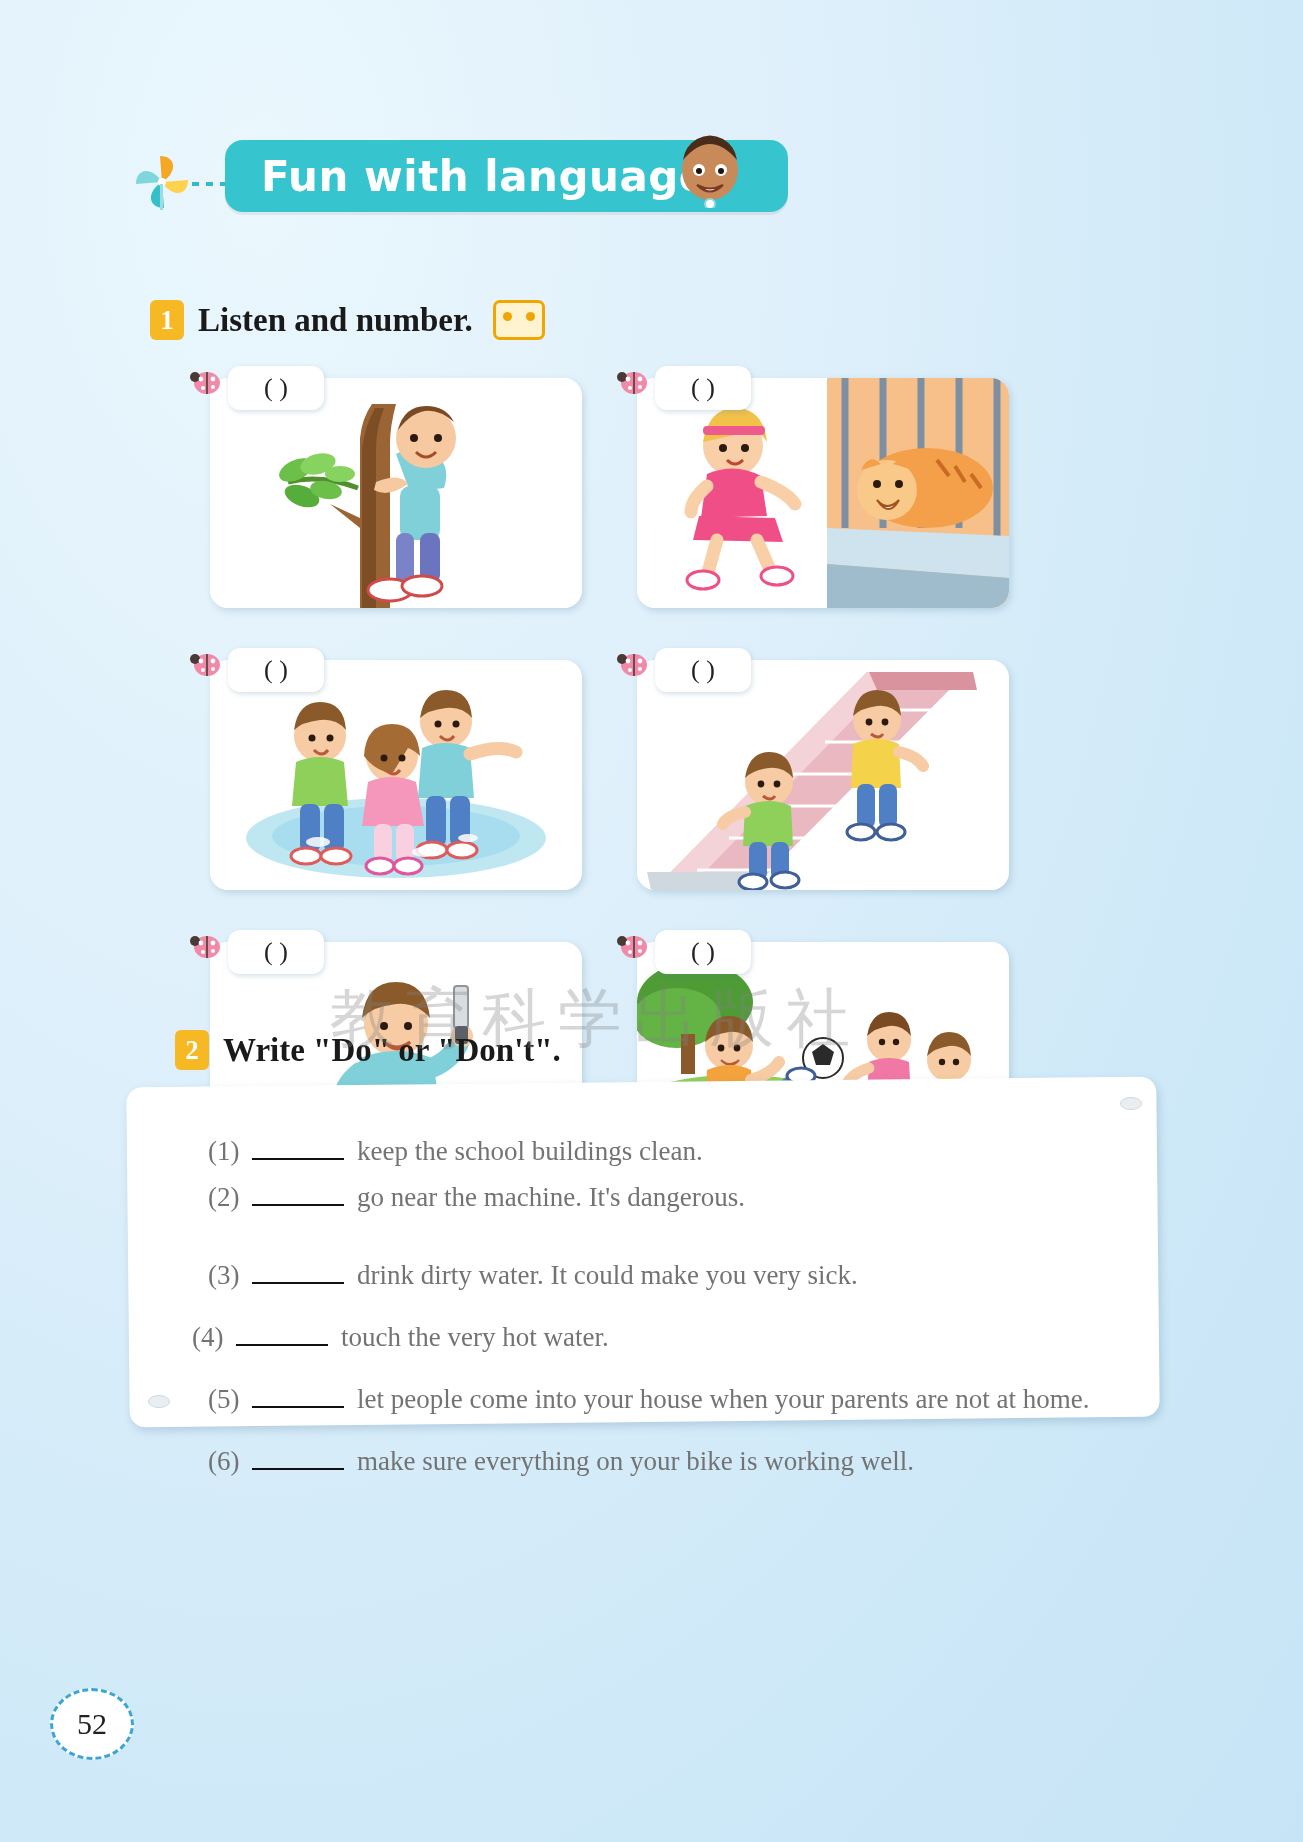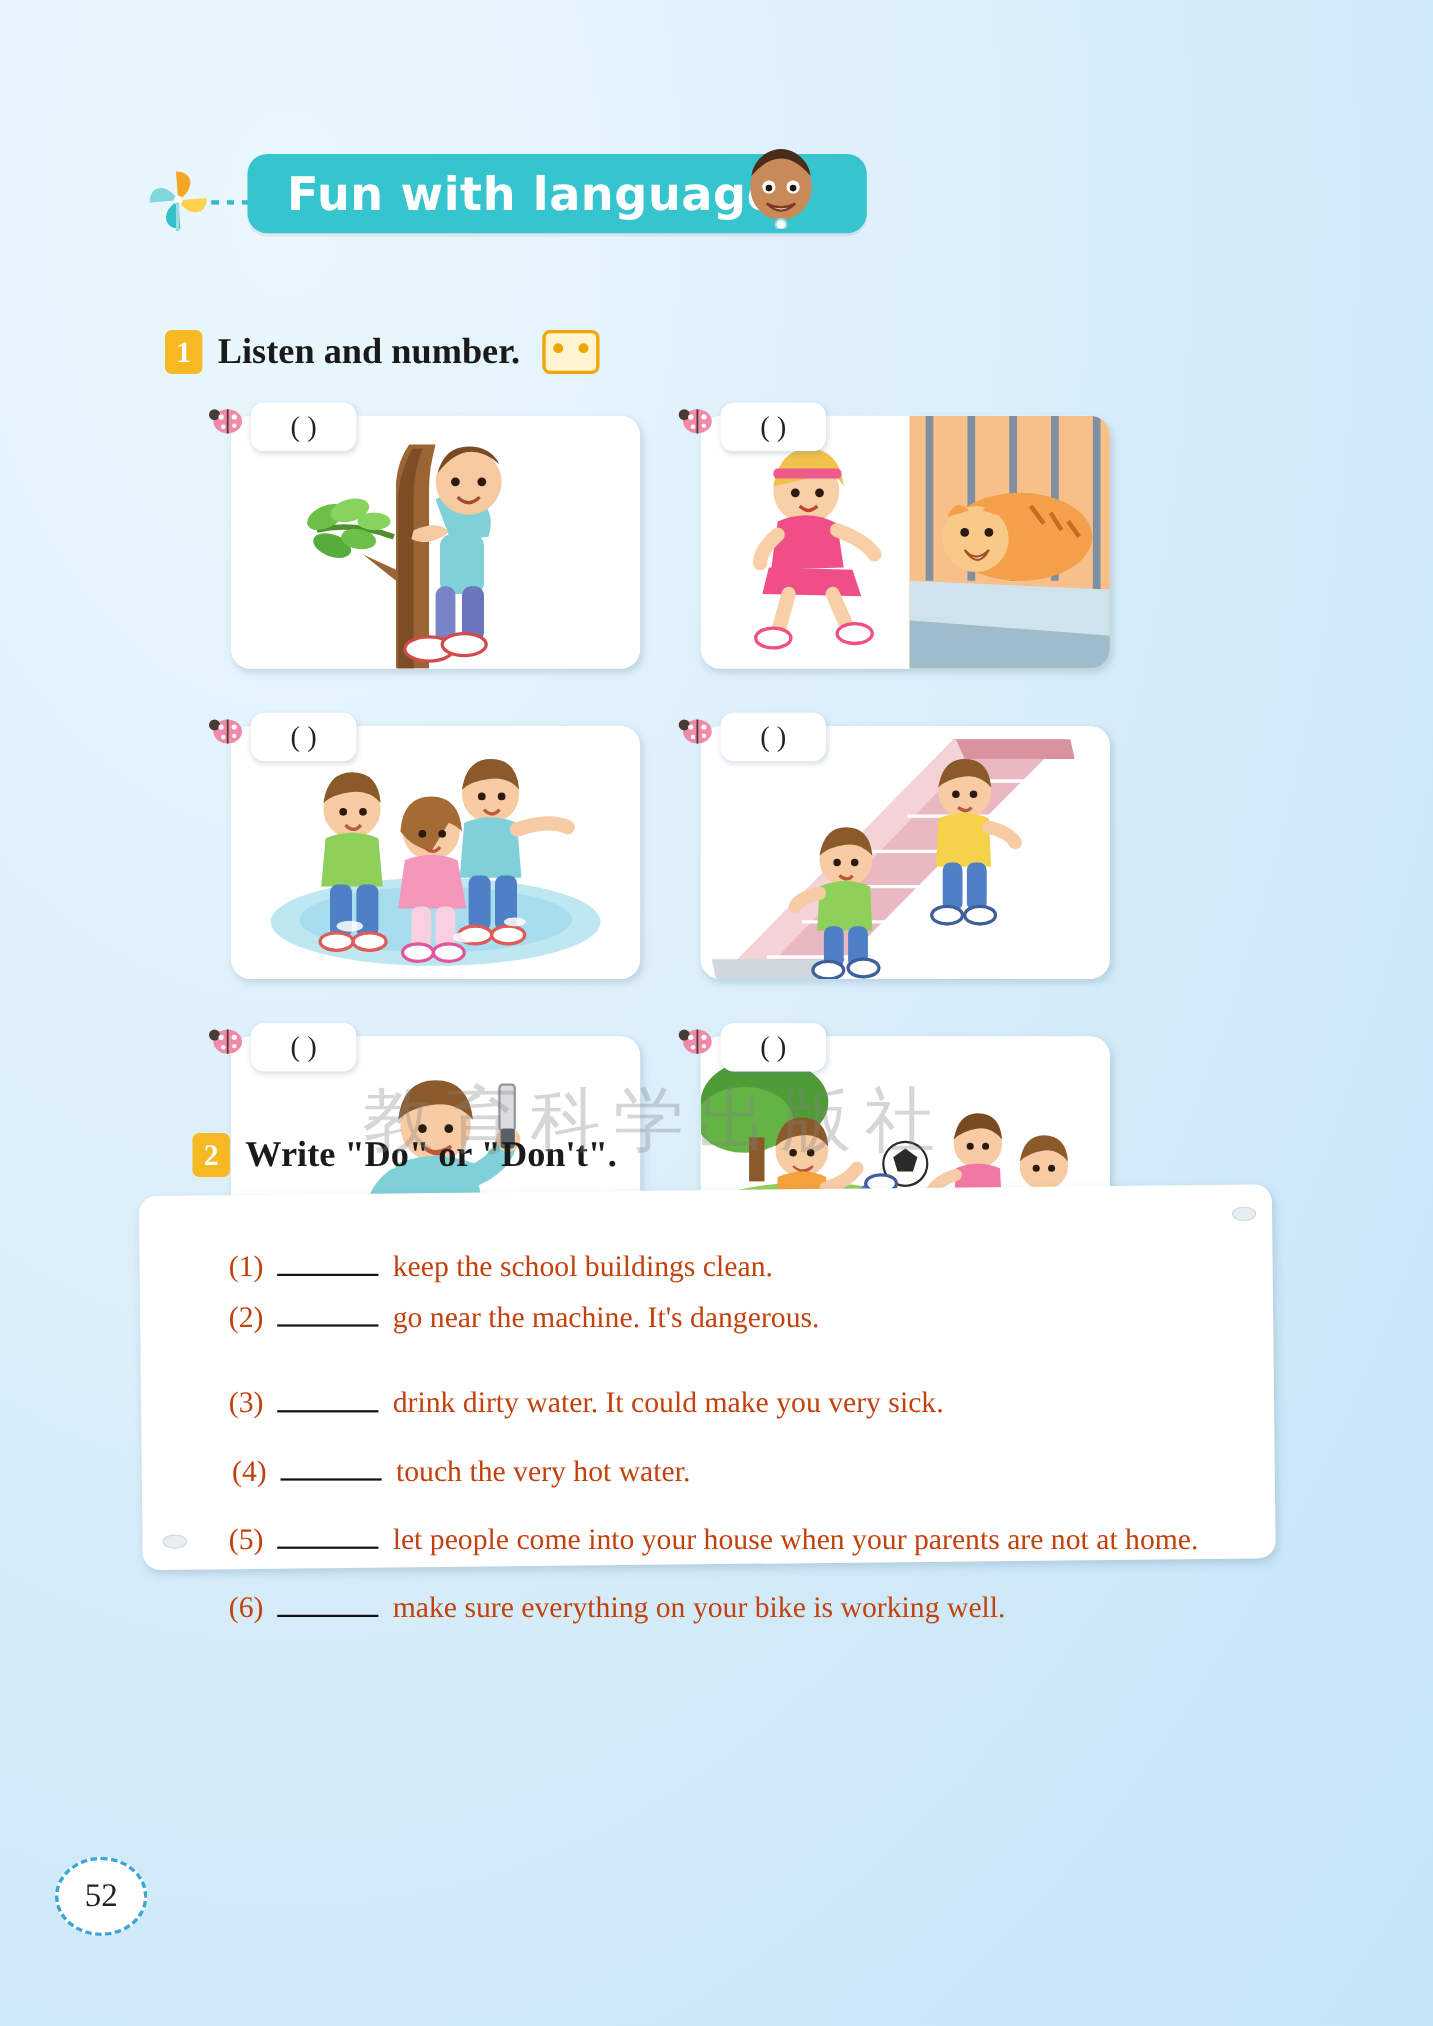--- a/index.html
+++ b/index.html
@@ -184,21 +184,21 @@
   .lines {
     position: absolute;
     left: 128px;
     top: 1098px;
     width: 1030px;
   }
   .line-item {
     position: absolute;
     font-family: "Liberation Serif", serif;
     font-size: 27px;
-    color: #c2410c;
+    color: #737373;
     white-space: nowrap;
   }
   .blank {
     display: inline-block;
     width: 92px;
     border-bottom: 2px solid #111;
     margin: 0 6px;
     height: 22px;
     vertical-align: baseline;
   }
@@ -634,21 +634,21 @@
     <div class="line-item" style="left:80px; top:84px;">
       <span>(2)</span>
       <span class="blank"></span>
       <span>go near the machine. It's dangerous.</span>
     </div>
     <div class="line-item" style="left:80px; top:162px;">
       <span>(3)</span>
       <span class="blank"></span>
       <span>drink dirty water. It could make you very sick.</span>
     </div>
-    <div class="line-item" style="left:83px; top:224px;">
+    <div class="line-item" style="left:64px; top:224px;">
       <span>(4)</span>
       <span class="blank"></span>
       <span>touch the very hot water.</span>
     </div>
     <div class="line-item" style="left:80px; top:286px;">
       <span>(5)</span>
       <span class="blank"></span>
       <span>let people come into your house when your parents are not at home.</span>
     </div>
     <div class="line-item" style="left:80px; top:348px;">

